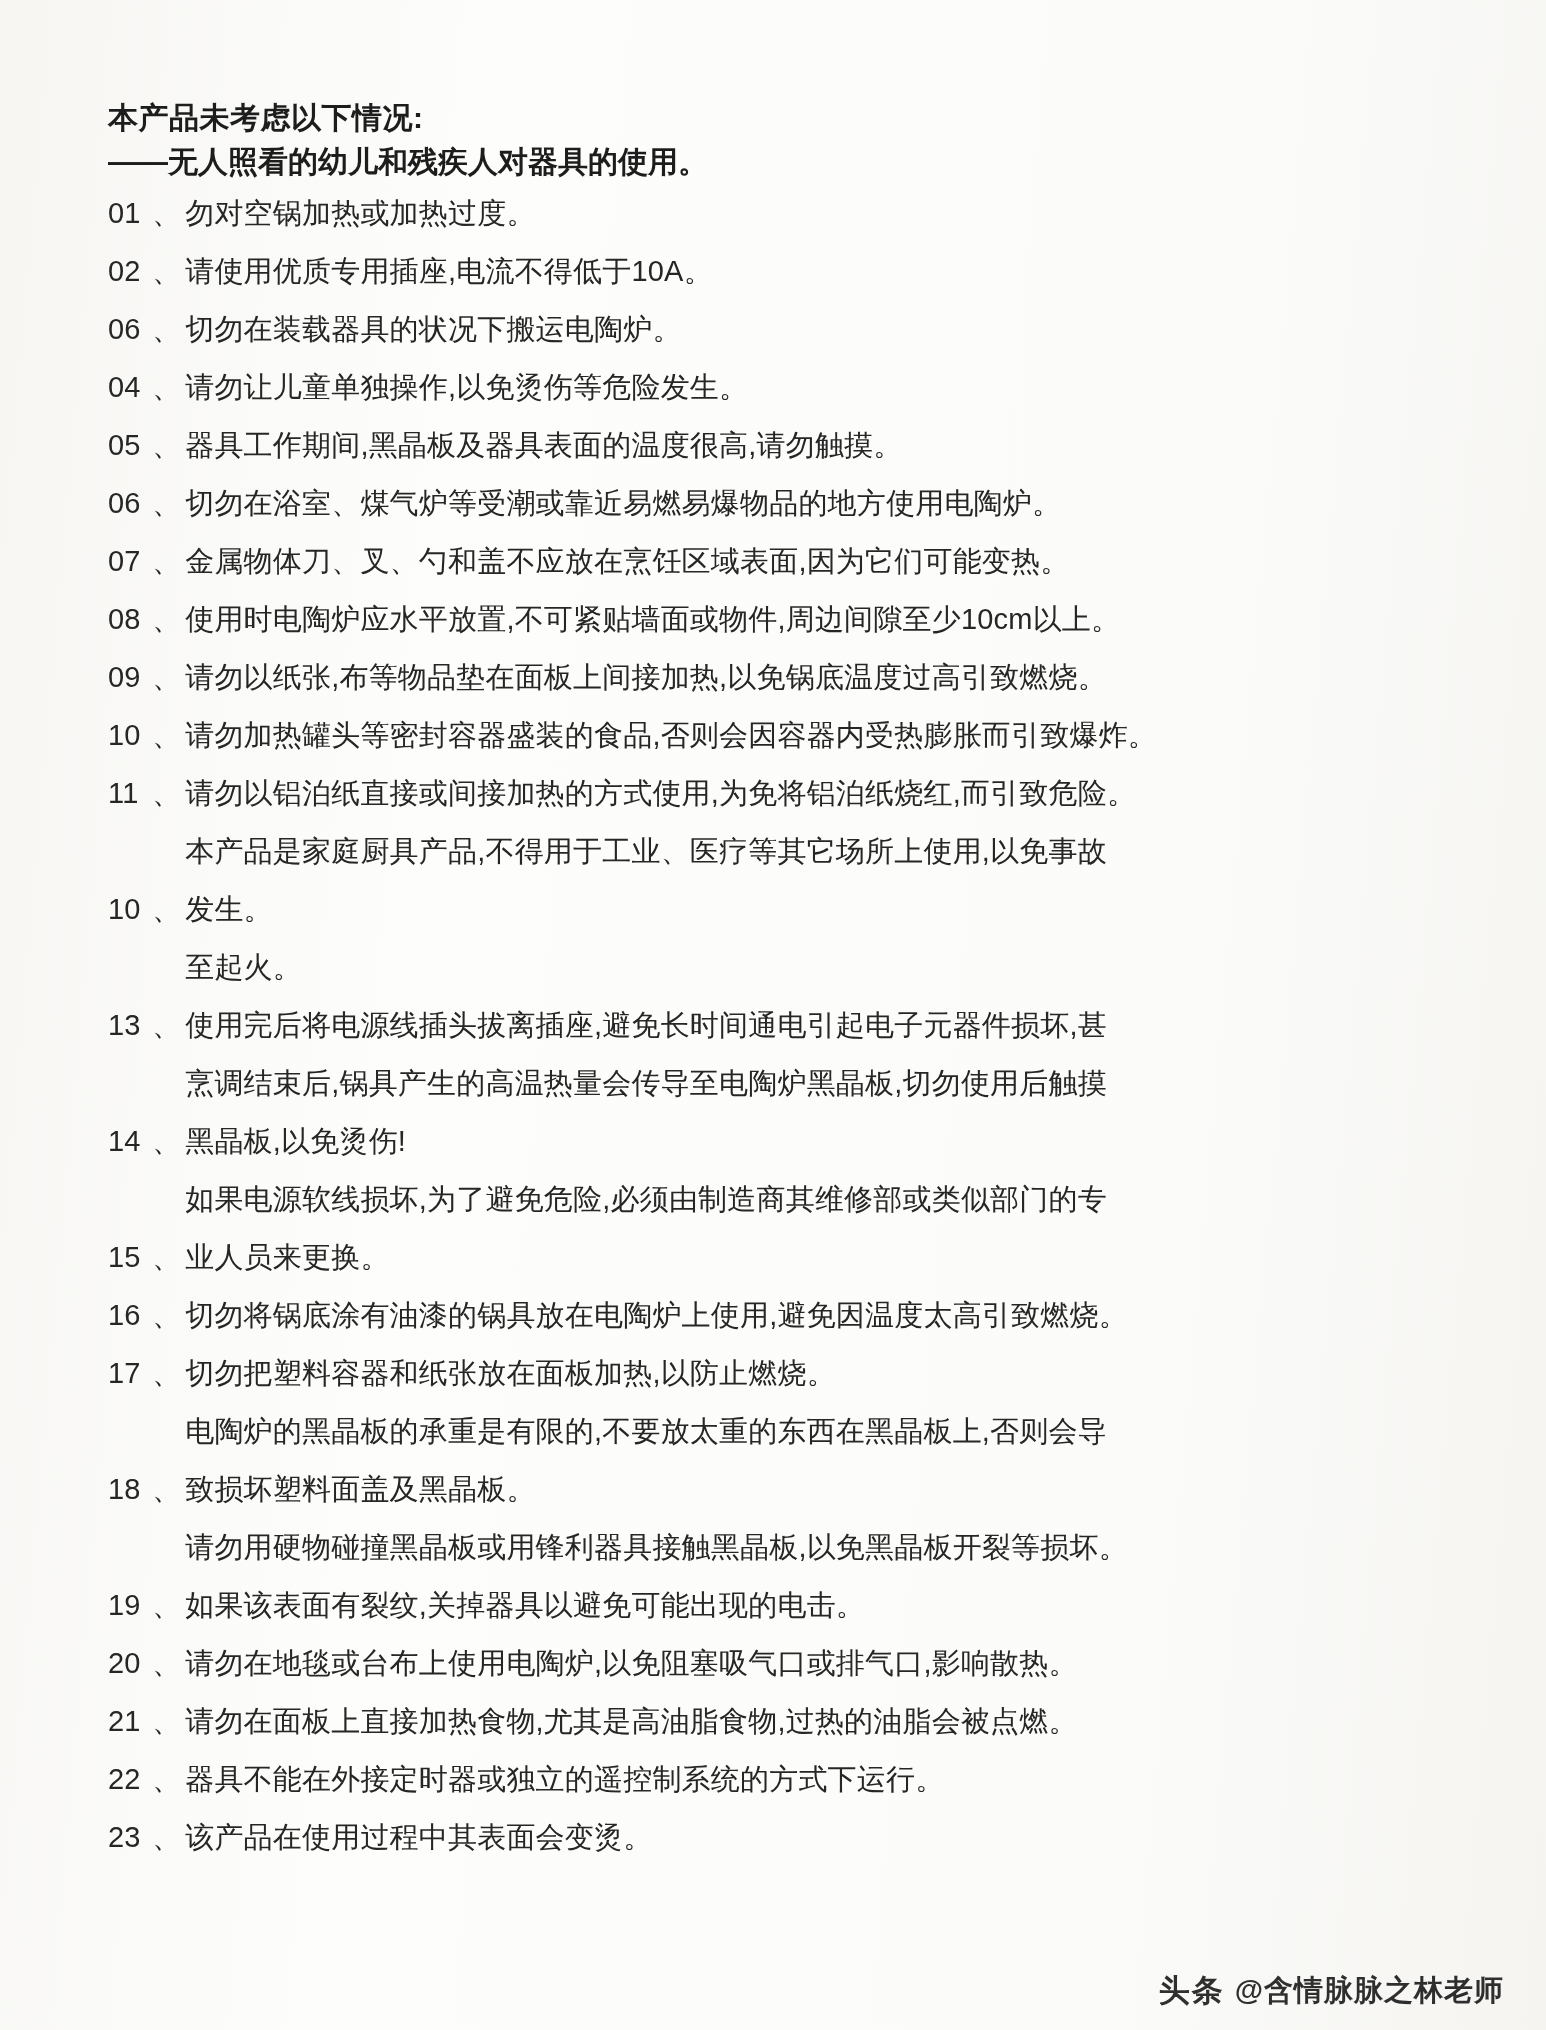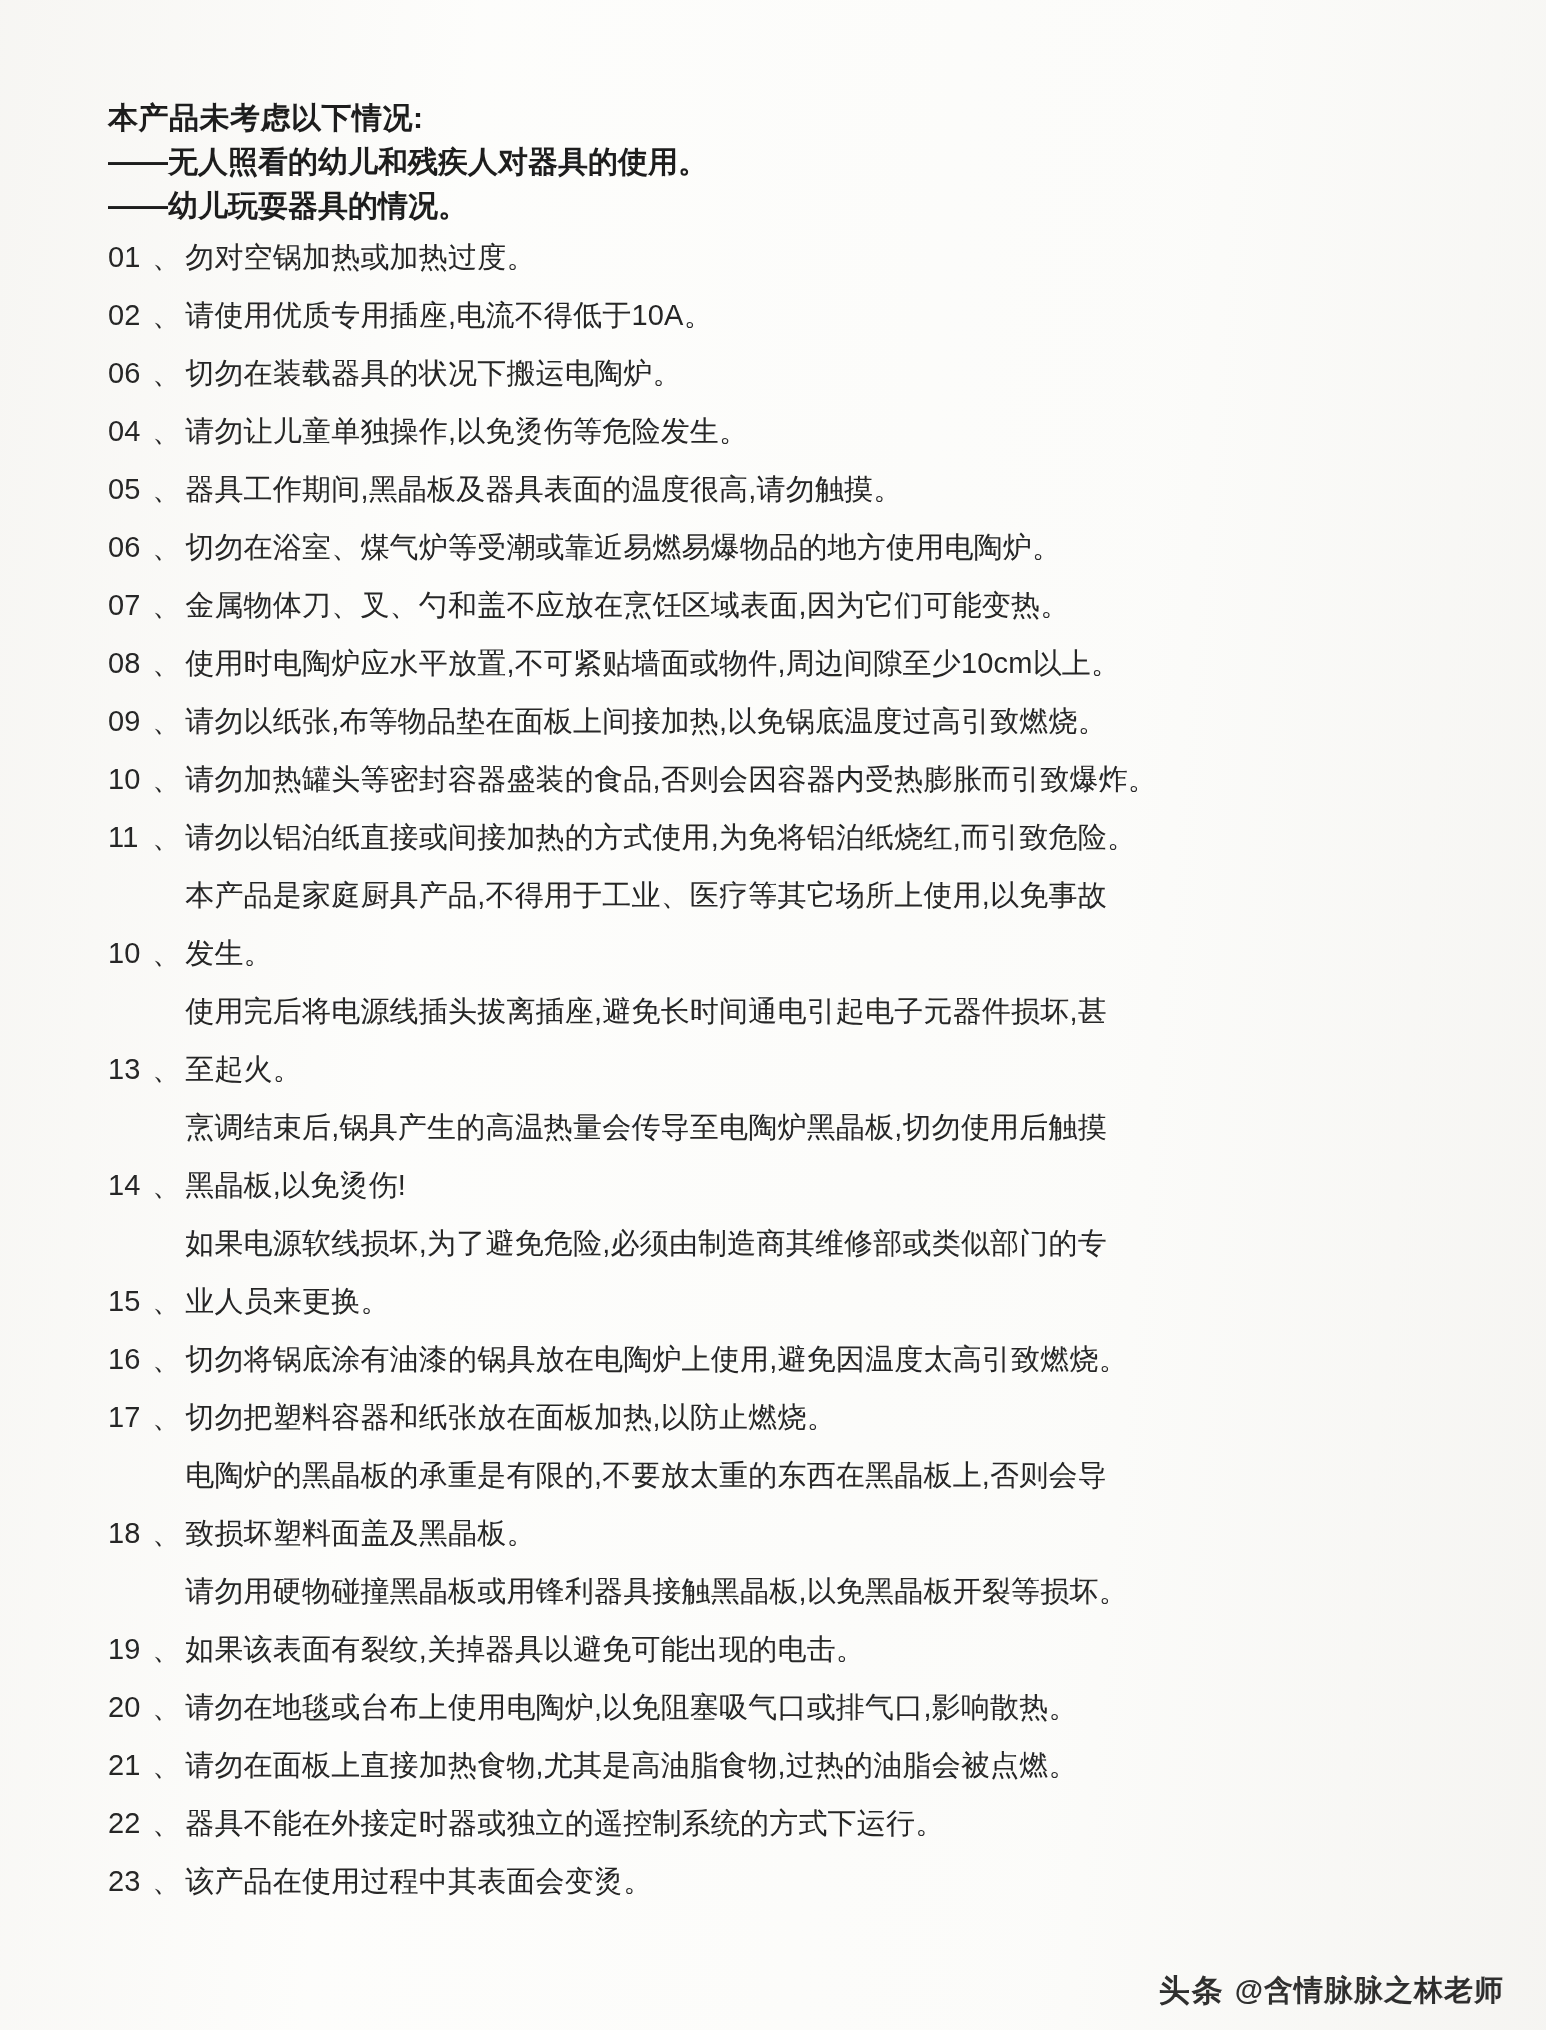--- a/index.html
+++ b/index.html
@@ -101,21 +101,20 @@
 </head>
 <body>
 
 <div class="page">
   <div class="paper-tint"></div>
 
   <div class="content">
 
     <div class="head-line">本产品未考虑以下情况:</div>
     <div class="head-line dash">——无人照看的幼儿和残疾人对器具的使用。</div>
-    <div class="head-line dash">——幼儿玩耍器具的情况。</div>
 
     <div id="items-container">
         <div class="item">
           <span class="item-num">01</span>
           <span class="item-sep">、</span>
           <span class="item-body">
             <span class="cont">勿对空锅加热或加热过度。</span>
           </span>
         </div>
         <div class="item">
@@ -193,22 +192,22 @@
           <span class="item-sep">、</span>
           <span class="item-body">
             <span class="cont">本产品是家庭厨具产品,不得用于工业、医疗等其它场所上使用,以免事故</span>
             <span class="cont">发生。</span>
           </span>
         </div>
         <div class="item">
           <span class="item-num">13</span>
           <span class="item-sep">、</span>
           <span class="item-body">
+            <span class="cont">至起火。</span>
             <span class="cont">使用完后将电源线插头拔离插座,避免长时间通电引起电子元器件损坏,甚</span>
-            <span class="cont">至起火。</span>
           </span>
         </div>
         <div class="item">
           <span class="item-num">14</span>
           <span class="item-sep">、</span>
           <span class="item-body">
             <span class="cont">烹调结束后,锅具产生的高温热量会传导至电陶炉黑晶板,切勿使用后触摸</span>
             <span class="cont">黑晶板,以免烫伤!</span>
           </span>
         </div>

